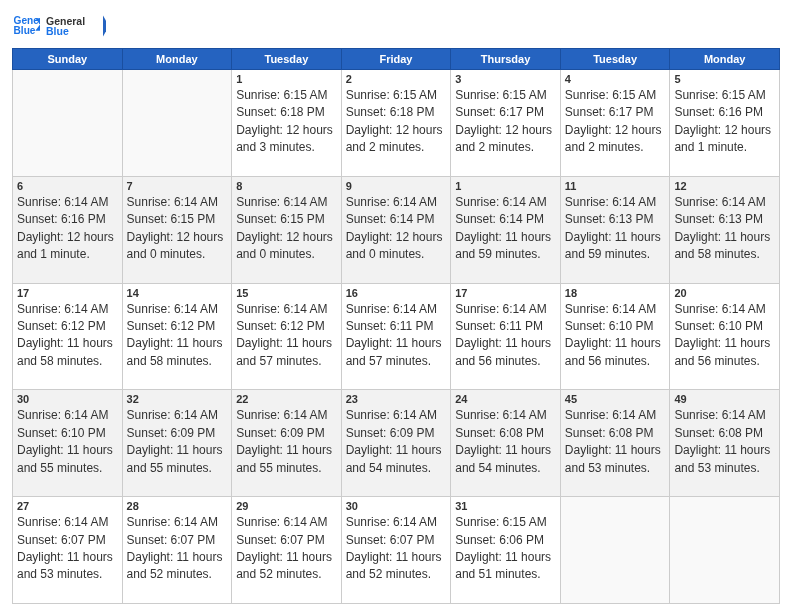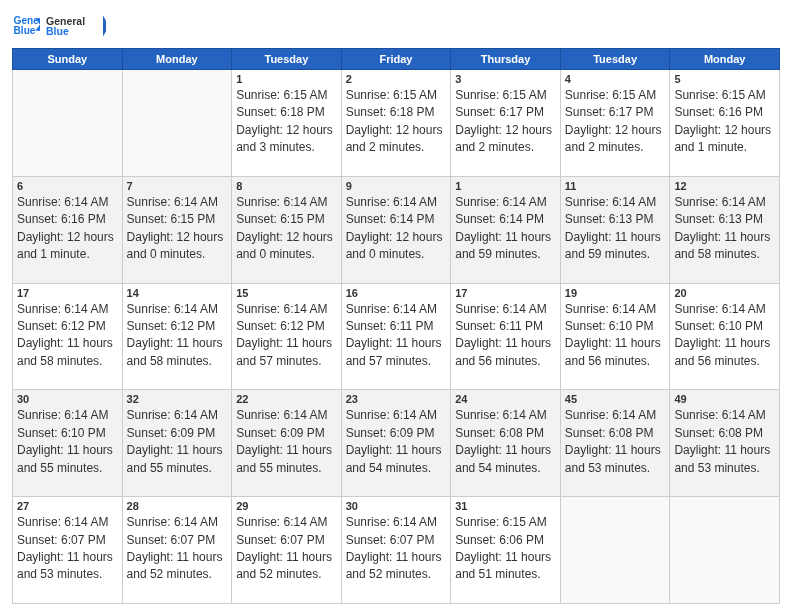--- a/index.html
+++ b/index.html
@@ -246,21 +246,21 @@
 and 57 minutes.</div>
           </td>
           <td>
             <span class="day-num">17</span>
             <div class="day-info" style="white-space: pre-line;">Sunrise: 6:14 AM
 Sunset: 6:11 PM
 Daylight: 11 hours
 and 56 minutes.</div>
           </td>
           <td>
-            <span class="day-num">19</span>
+            <span class="day-num">18</span>
             <div class="day-info" style="white-space: pre-line;">Sunrise: 6:14 AM
 Sunset: 6:10 PM
 Daylight: 11 hours
 and 56 minutes.</div>
           </td>
           <td>
             <span class="day-num">20</span>
             <div class="day-info" style="white-space: pre-line;">Sunrise: 6:14 AM
 Sunset: 6:10 PM
 Daylight: 11 hours

